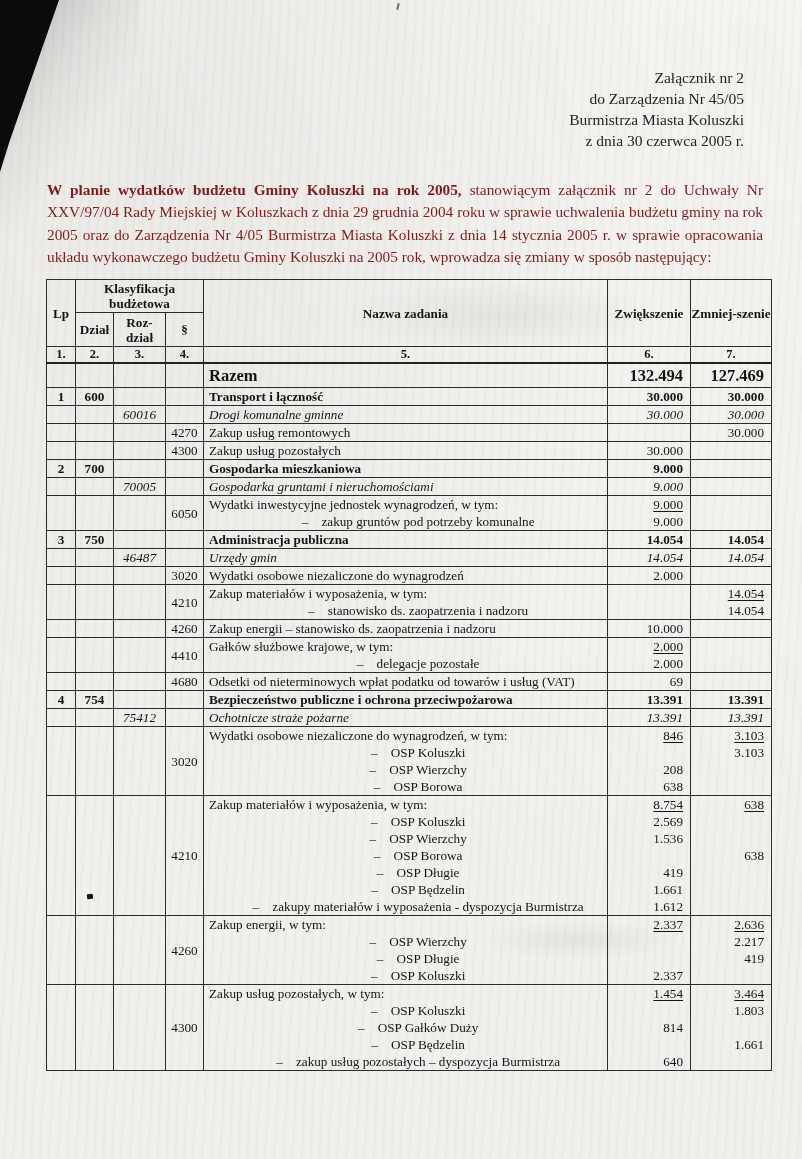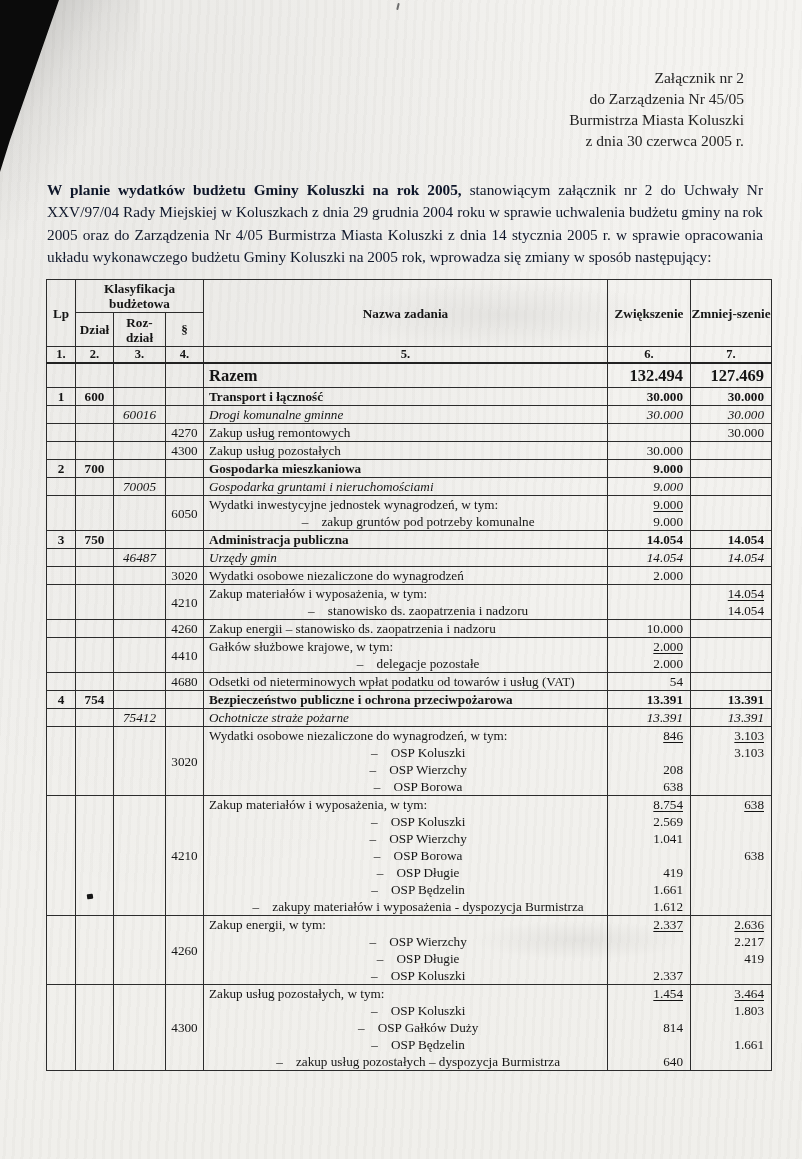--- a/index.html
+++ b/index.html
@@ -46,21 +46,21 @@
 
   
   .doc-header{
     position:absolute;top:67px;right:58px;
     text-align:right;font-size:15.5px;line-height:21px;color:#242424;
   }
 
   
   .intro{
     position:absolute;left:47px;top:179px;width:716px;
-    font-size:15.3px;line-height:22.4px;text-align:justify;color:#0f172a;
+    font-size:15.3px;line-height:22.4px;text-align:justify;color:#7f1d1d;
     margin:0;
   }
   .intro .lead{font-weight:bold;}
 
   
   table.budget{
     position:absolute;left:46px;top:279px;
     width:725px;table-layout:fixed;border-collapse:collapse;
     font-size:13.2px;color:#151515;
   }
@@ -369,21 +369,21 @@
       </tr>
       <tr class="item">
         <td class="c-lp"></td>
         <td class="c-dz"></td>
         <td class="c-rz"></td>
         <td class="c-par">4680</td>
         <td class="c-name">
           <div class="line">Odsetki od nieterminowych wpłat podatku od towarów i usług (VAT)</div>
         </td>
         <td class="c-val">
-          <div class="vline"><span>54</span></div>
+          <div class="vline"><span>69</span></div>
         </td>
         <td class="c-val">
           <div class="vline">&nbsp;</div>
         </td>
       </tr>
       <tr class="section">
         <td class="c-lp">4</td>
         <td class="c-dz">754</td>
         <td class="c-rz"></td>
         <td class="c-par"></td>
@@ -446,21 +446,21 @@
           <div class="line dash"><span class="dash-mark">–</span><span>OSP Koluszki</span></div>
           <div class="line dash"><span class="dash-mark">–</span><span>OSP Wierzchy</span></div>
           <div class="line dash"><span class="dash-mark">–</span><span>OSP Borowa</span></div>
           <div class="line dash"><span class="dash-mark">–</span><span>OSP Długie</span></div>
           <div class="line dash"><span class="dash-mark">–</span><span>OSP Będzelin</span></div>
           <div class="line dash"><span class="dash-mark">–</span><span>zakupy materiałów i wyposażenia - dyspozycja Burmistrza</span></div>
         </td>
         <td class="c-val">
           <div class="vline"><span class="u">8.754</span></div>
           <div class="vline"><span>2.569</span></div>
-          <div class="vline"><span>1.041</span></div>
+          <div class="vline"><span>1.536</span></div>
           <div class="vline">&nbsp;</div>
           <div class="vline"><span>419</span></div>
           <div class="vline"><span>1.661</span></div>
           <div class="vline"><span>1.612</span></div>
         </td>
         <td class="c-val">
           <div class="vline"><span class="u">638</span></div>
           <div class="vline">&nbsp;</div>
           <div class="vline">&nbsp;</div>
           <div class="vline"><span>638</span></div>

